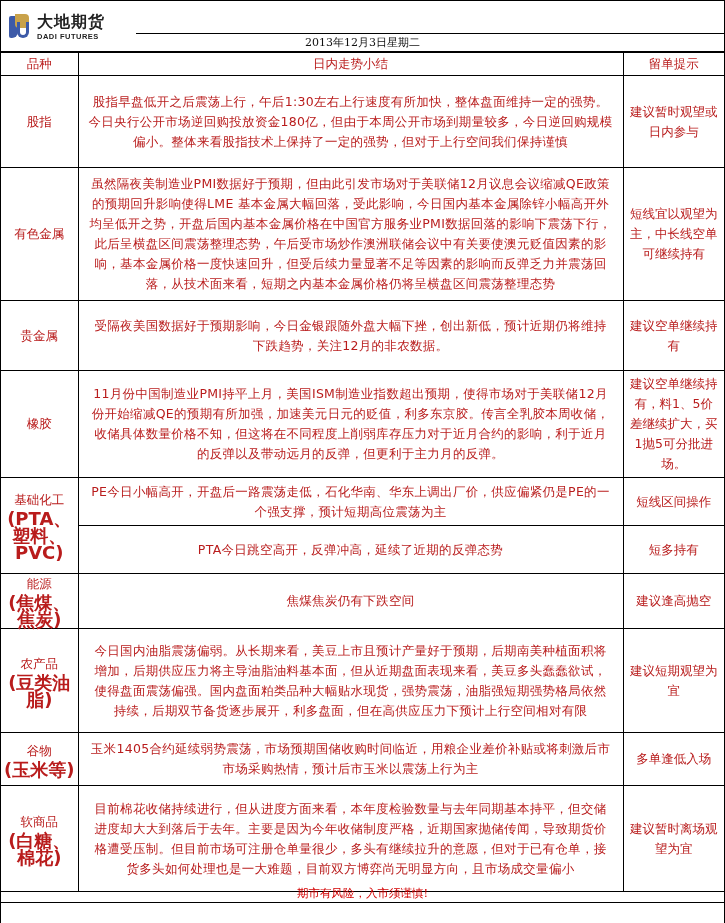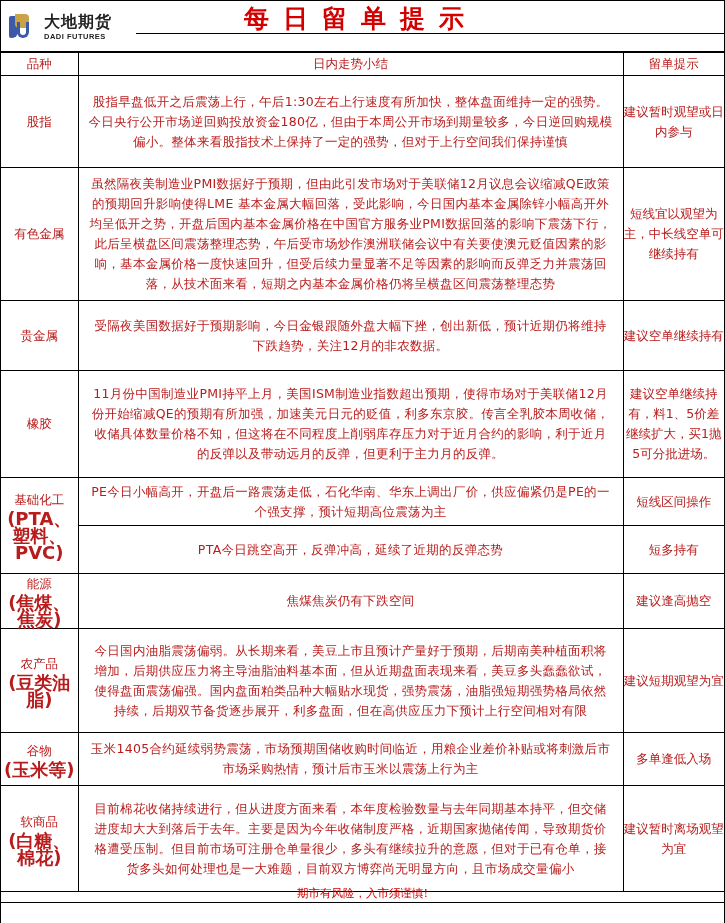--- a/index.html
+++ b/index.html
@@ -8,40 +8,40 @@
 
     .page { position: absolute; left: 0; top: 0; width: 725px; height: 923px; border-left: 1px solid #000; border-right: 1px solid #000; border-top: 1px solid #000; }
 
     
     .header { position: absolute; left: 0; top: 0; width: 723px; height: 51px; border-bottom: 1px solid #000; }
     .logo { position: absolute; left: 8px; top: 8px; width: 125px; height: 36px; display: flex; align-items: center; }
     .logo-mark { width: 22px; height: 26px; position: relative; margin-right: 6px; }
     .logo-mark .l1 { position: absolute; left: 0; top: 2px; width: 9px; height: 22px; background: #3d5aa8; border-radius: 2px 0 6px 2px; }
     .logo-mark .l2 { position: absolute; left: 6px; top: 0; width: 14px; height: 14px; background: #c9a24a; border-radius: 0 4px 0 4px; }
     .logo-mark .l3 { position: absolute; left: 8px; top: 8px; width: 12px; height: 16px; border: 3px solid #3d5aa8; border-top: none; border-radius: 0 0 6px 6px; }
-    .logo-text { display: flex; flex-direction: column; line-height: 1; margin-left: 7px; }
+    .logo-text { display: flex; flex-direction: column; line-height: 1; }
     .logo-cn { font-size: 16px; font-weight: bold; color: #222; letter-spacing: 1px; }
     .logo-en { font-size: 7.5px; font-weight: bold; color: #222; letter-spacing: 0.5px; margin-top: 3px; font-family: "Liberation Sans", sans-serif; }
     .title-line { position: absolute; left: 135px; top: 32px; width: 588px; border-top: 1px solid #000; }
     .title { position: absolute; left: 170px; top: 3px; width: 380px; text-align: center; font-size: 25px; font-weight: bold; color: #d40000; letter-spacing: 14px; line-height: 30px; }
     .date { position: absolute; left: 0; top: 34px; width: 723px; text-align: center; font-size: 11px; line-height: 16px; color: #111; font-family: "DejaVu Serif", serif; }
 
     
     table.grid { position: absolute; left: 0; top: 51px; width: 723px; border-collapse: collapse; table-layout: fixed; }
     table.grid td, table.grid th { border: 1px solid #000; font-weight: normal; text-align: center; vertical-align: middle; font-size: 12.5px; line-height: 20px; color: #b91c1c; }
     table.grid tr td:first-child, table.grid tr th:first-child { border-left: none; }
     table.grid tr td:last-child, table.grid tr th:last-child { border-right: none; }
     col.c1 { width: 77px; }
     col.c2 { width: 545px; }
     col.c3 { width: 101px; }
     th { height: 23px; font-size: 12px; }
     td.variety { padding: 0 0; font-size: 13px; line-height: 18px; }
     td.variety .sub { display: block; font-size: 18px; font-weight: bold; line-height: 17px; }
     td.summary { padding: 2px 10px; font-size: 12.5px; line-height: 20px; letter-spacing: 0.3px; }
-    td.advice { padding: 2px 0; font-size: 13px; line-height: 20px; }
+    td.advice { padding: 2px 6px; font-size: 13px; line-height: 20px; }
 
     tr.r-stock td { height: 92px; }
     tr.r-metal td { height: 133px; }
     tr.r-precious td { height: 70px; }
     tr.r-rubber td { height: 107px; }
     tr.r-pe td { height: 48px; }
     tr.r-pta td { height: 48px; }
     tr.r-energy td { height: 47px; }
     tr.r-agri td { height: 104px; }
     tr.r-grain td { height: 53px; }
@@ -63,22 +63,22 @@
       <div class="logo-mark">
         <span class="l1"></span>
           <span class="l2"></span>
           <span class="l3"></span>
       </div>
       <div class="logo-text">
         <span class="logo-cn">大地期货</span>
         <span class="logo-en">DADI FUTURES</span>
       </div>
     </div>
-    <div class="title">每日留单提示</div>
     <div class="title-line"></div>
+    <div class="date">2013年12月3日星期二</div>
   </div>
 
   <table class="grid">
     <colgroup>
         <col class="c1">
         <col class="c2">
         <col class="c3">
       </colgroup>
     <tbody>
         <tr>

